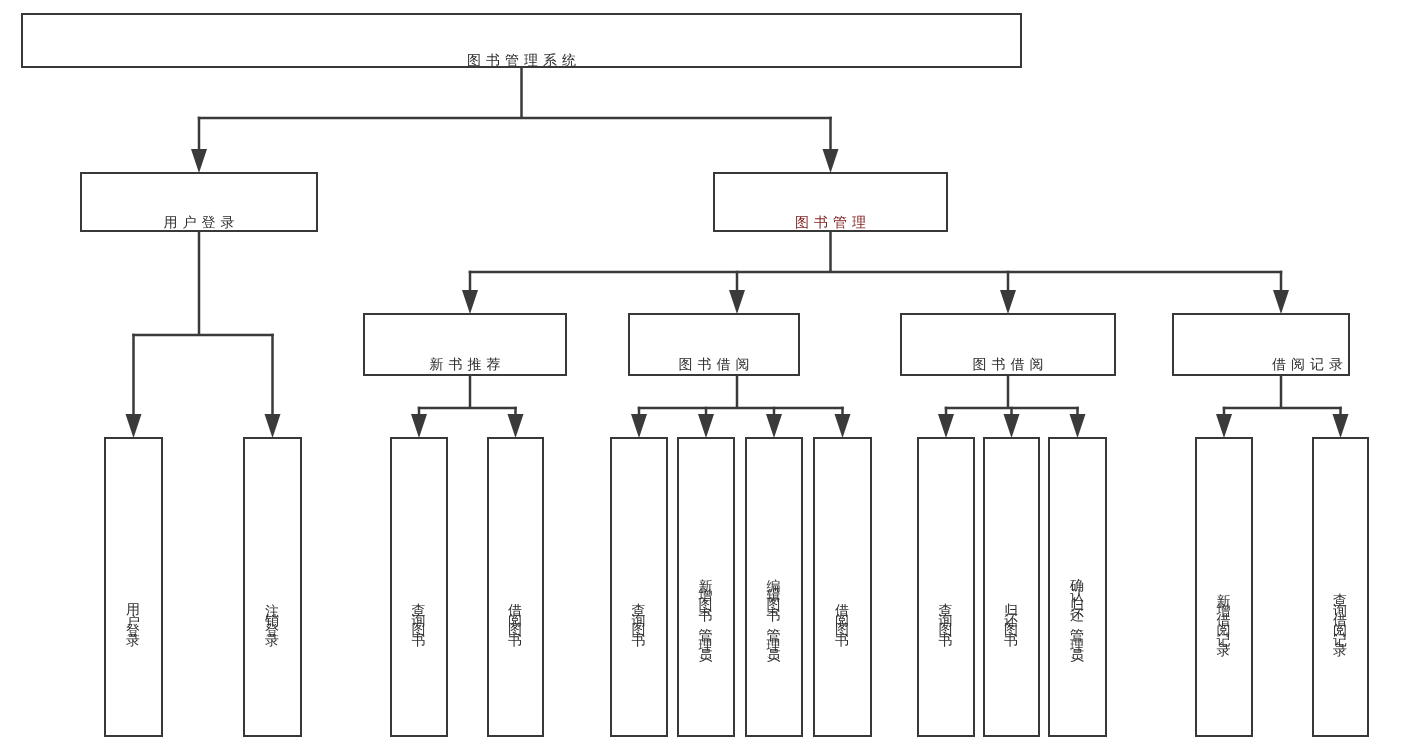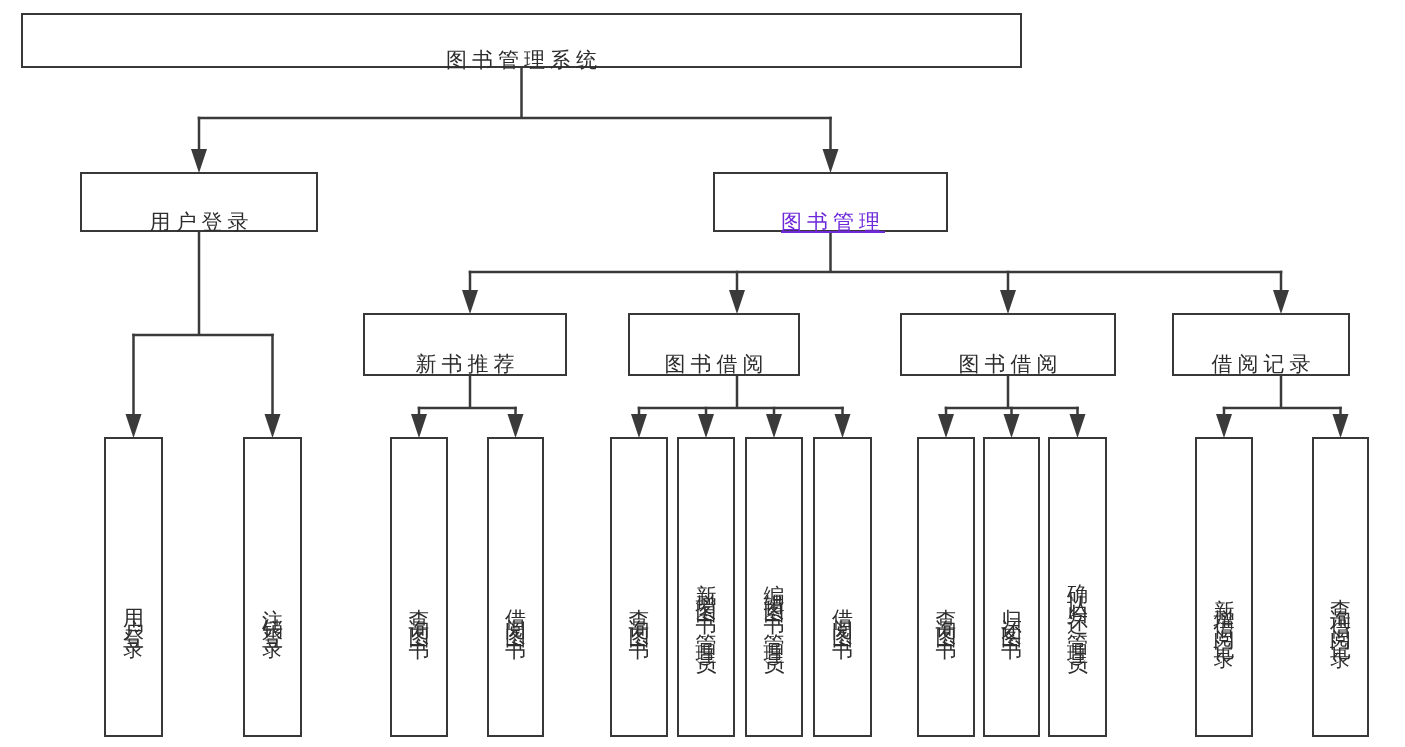--- a/index.html
+++ b/index.html
@@ -26,21 +26,21 @@
     position: absolute;
     box-sizing: border-box;
     background: #ffffff;
     border: 2.5px solid #383838;
     display: flex;
     align-items: center;
     justify-content: center;
   }
   .node .label {
     color: #2d2d2d;
-    font-size: 21px;
+    font-size: 14px;
     line-height: 1.15;
     white-space: nowrap;
     margin-top: 40px;
   }
   .node.horizontal .label {
     letter-spacing: 5px;
     padding-left: 5px; 
   }
   .node.vertical .label {
     writing-mode: vertical-rl;
@@ -116,32 +116,32 @@
       <polygon points="1332.5,414 1348.5,414 1340.5,438" fill="#3a3a3a"></polygon>
     </svg>
   <div id="nodes">
       <div class="node horizontal" style="left: 21px; top: 13px; width: 1001px; height: 55px; border-color: rgb(56, 56, 56); background: rgb(255, 255, 255);">
         <span class="label" style="color: rgb(45, 45, 45);">图书管理系统</span>
       </div>
       <div class="node horizontal" style="left: 80px; top: 172px; width: 238px; height: 60px; border-color: rgb(56, 56, 56); background: rgb(255, 255, 255);">
         <span class="label" style="color: rgb(45, 45, 45);">用户登录</span>
       </div>
       <div class="node horizontal" style="left: 713px; top: 172px; width: 235px; height: 60px; border-color: rgb(56, 56, 56); background: rgb(255, 255, 255);">
-        <span class="label" style="color: #6d28d9; text-decoration: underline;">图书管理</span>
+        <span class="label" style="color: #7f1d1d;">图书管理</span>
       </div>
       <div class="node horizontal" style="left: 363px; top: 313px; width: 204px; height: 63px; border-color: rgb(56, 56, 56); background: rgb(255, 255, 255);">
         <span class="label" style="color: rgb(45, 45, 45);">新书推荐</span>
       </div>
       <div class="node horizontal" style="left: 628px; top: 313px; width: 172px; height: 63px; border-color: rgb(56, 56, 56); background: rgb(255, 255, 255);">
         <span class="label" style="color: rgb(45, 45, 45);">图书借阅</span>
       </div>
       <div class="node horizontal" style="left: 900px; top: 313px; width: 216px; height: 63px; border-color: rgb(56, 56, 56); background: rgb(255, 255, 255);">
         <span class="label" style="color: rgb(45, 45, 45);">图书借阅</span>
       </div>
-      <div class="node horizontal" style="left: 1172px; top: 313px; width: 178px; height: 63px; border-color: rgb(56, 56, 56); background: rgb(255, 255, 255);">
+      <div class="node horizontal" style="left: 1172px; top: 313px; width: 178px; height: 63px; border-color: rgb(56, 56, 56); background: rgb(255, 255, 255); justify-content: flex-end;">
         <span class="label" style="color: rgb(45, 45, 45);">借阅记录</span>
       </div>
       <div class="node vertical" style="left: 104px; top: 437px; width: 59px; height: 300px; border-color: rgb(56, 56, 56); background: rgb(255, 255, 255);">
         <span class="label" style="color: rgb(45, 45, 45);">用户登录</span>
       </div>
       <div class="node vertical" style="left: 243px; top: 437px; width: 59px; height: 300px; border-color: rgb(56, 56, 56); background: rgb(255, 255, 255);">
         <span class="label" style="color: rgb(45, 45, 45);">注销登录</span>
       </div>
       <div class="node vertical" style="left: 390px; top: 437px; width: 58px; height: 300px; border-color: rgb(56, 56, 56); background: rgb(255, 255, 255);">
         <span class="label" style="color: rgb(45, 45, 45);">查询图书</span>

